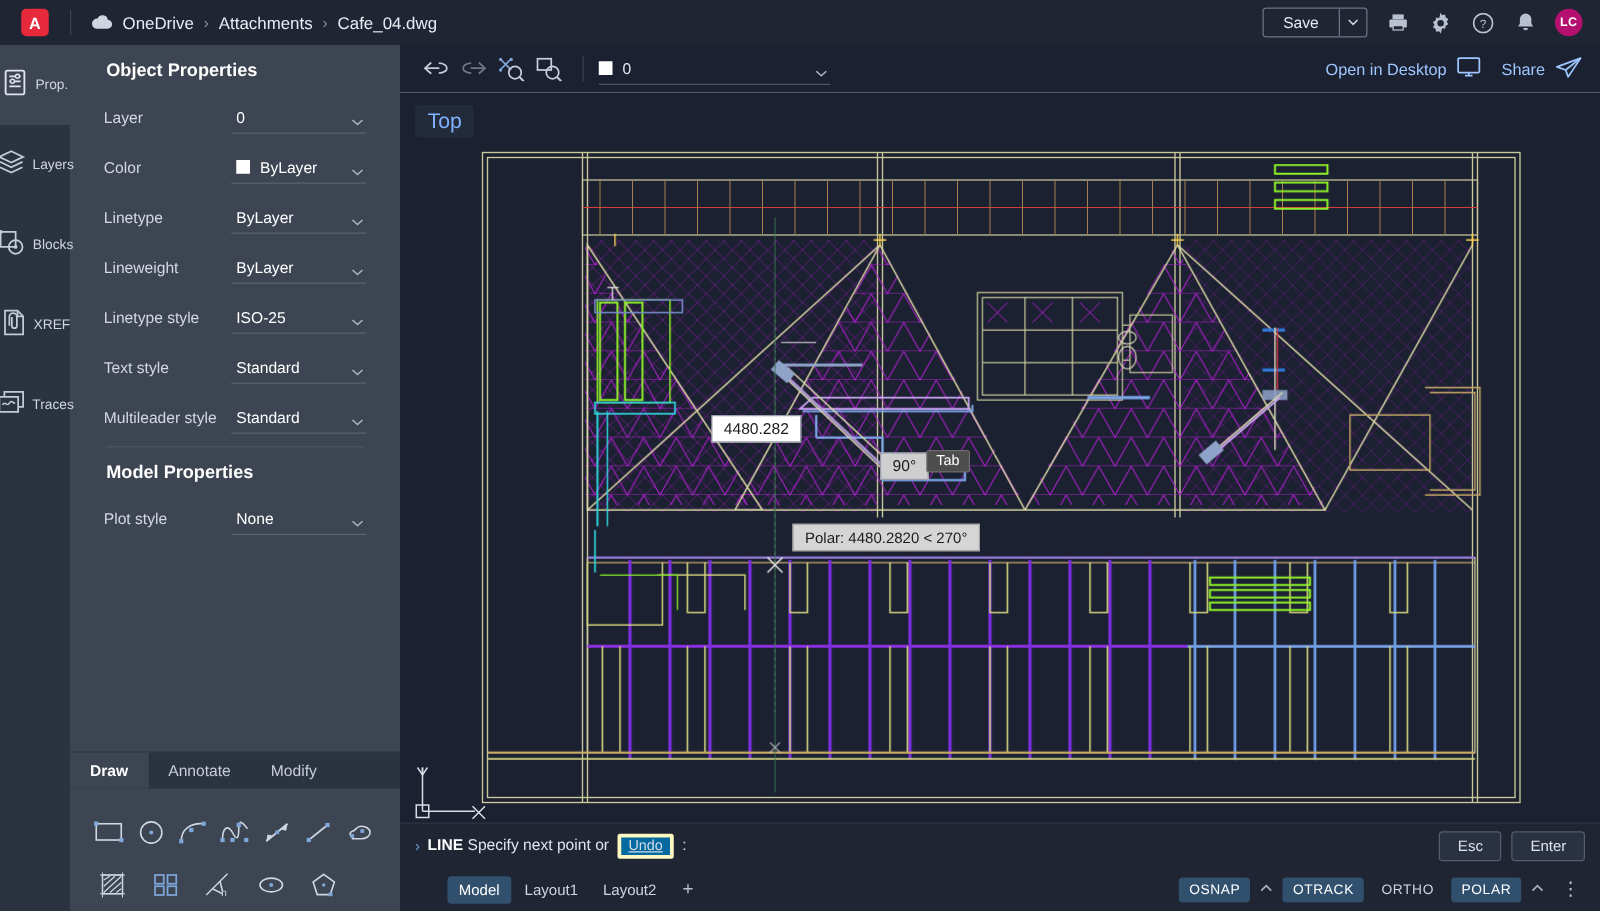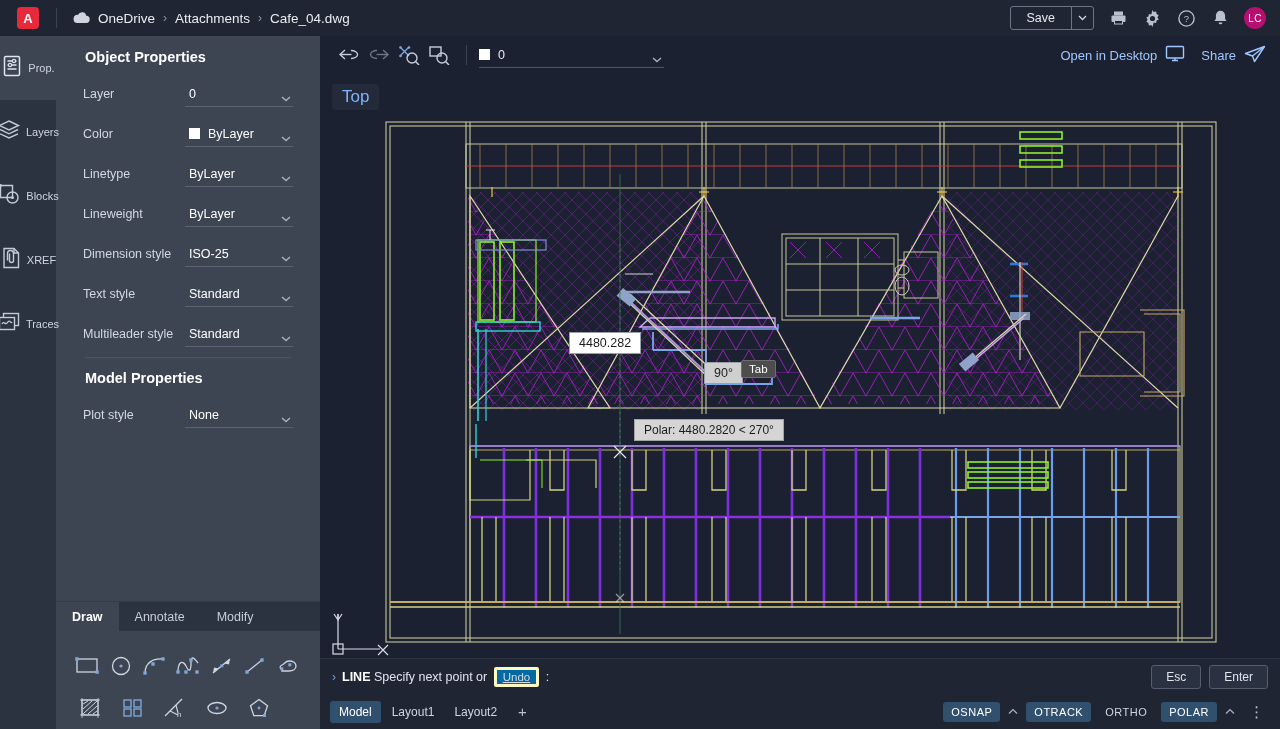--- a/index.html
+++ b/index.html
@@ -38,21 +38,21 @@
   .save-group { border: 1px solid #6d7486; border-radius: 3px; overflow: hidden; }
   .save-btn { padding: 0 16px; font-size: 12.5px; color: #e6e9ef; display:flex; align-items:center;
     background: transparent; border: none; font-family: inherit; cursor: pointer; }
   .save-caret { width: 22px; display:flex; align-items:center; justify-content:center;
     border-left: 1px solid #6d7486; cursor: pointer; }
   .hicon { width: 20px; height: 20px; display:flex; align-items:center; justify-content:center;
     color: #b9c0cf; cursor: pointer; }
   .avatar {
     width: 22px; height: 22px; border-radius: 50%; background: #b5106f;
     display:flex; align-items:center; justify-content:center;
-    font-size: 10px; font-weight: 400; color: #fff; letter-spacing: .3px; cursor:pointer;
+    font-size: 10px; font-weight: 700; color: #fff; letter-spacing: .3px; cursor:pointer;
   }
 
   
   .rail {
     position: absolute; top: 36px; left: 0; width: 56px; height: 693px;
     background: #2b3240; z-index: 20;
   }
   .rail-item {
     height: 64px; display: flex; flex-direction: row;
     align-items: center; justify-content: center; gap: 5px; cursor: pointer;
@@ -176,21 +176,21 @@
 
   
   .statusbar {
     position: absolute; left: 320px; top: 694px; width: 960px; height: 35px;
     background: #1f2533; display: flex; align-items: center; padding: 0 10px; z-index: 16;
   }
   .layout-tab {
     font-size: 12px; color: #cfd5e1; padding: 4px 9px; margin-right: 2px;
     border-radius: 3px; cursor: pointer;
   }
-  .layout-tab.active { background: #31506e; color: #ffffff; }
+  .layout-tab.active { background: #31506e; color: #ffffff; margin-left: 28px; }
   .plus-tab { font-size: 15px; color: #b9c0cf; padding: 0 10px; cursor: pointer; }
   .sb-right { margin-left: auto; display: flex; align-items: center; gap: 6px; }
   .sb-toggle {
     font-size: 11px; letter-spacing: .5px; color: #cfd5e1; padding: 4px 8px;
     border-radius: 3px; cursor: pointer;
   }
   .sb-toggle.on { background: #31506e; color: #ffffff; }
   .sb-caret { color: #aab1c0; font-size: 10px; cursor: pointer; padding: 0 2px; }
   .kebab { color: #b9c0cf; font-size: 15px; padding: 0 6px; cursor: pointer; line-height: 1; }
 </style>
@@ -353,21 +353,21 @@
         <div class="prop-label">Lineweight</div>
         <div class="prop-field">
           <span class="prop-value">ByLayer</span>
           <span class="caret"><svg width="10" height="6" viewBox="0 0 10 6">
                 <path d="M1 1l4 3.6L9 1" stroke="#aab1c0" stroke-width="1.3" fill="none"></path>
               </svg></span>
         </div>
       </div>
 
       <div class="prop-row">
-        <div class="prop-label">Dimension style</div>
+        <div class="prop-label">Linetype style</div>
         <div class="prop-field">
           <span class="prop-value">ISO-25</span>
           <span class="caret"><svg width="10" height="6" viewBox="0 0 10 6">
                 <path d="M1 1l4 3.6L9 1" stroke="#aab1c0" stroke-width="1.3" fill="none"></path>
               </svg></span>
         </div>
       </div>
 
       <div class="prop-row">
         <div class="prop-label">Text style</div>

